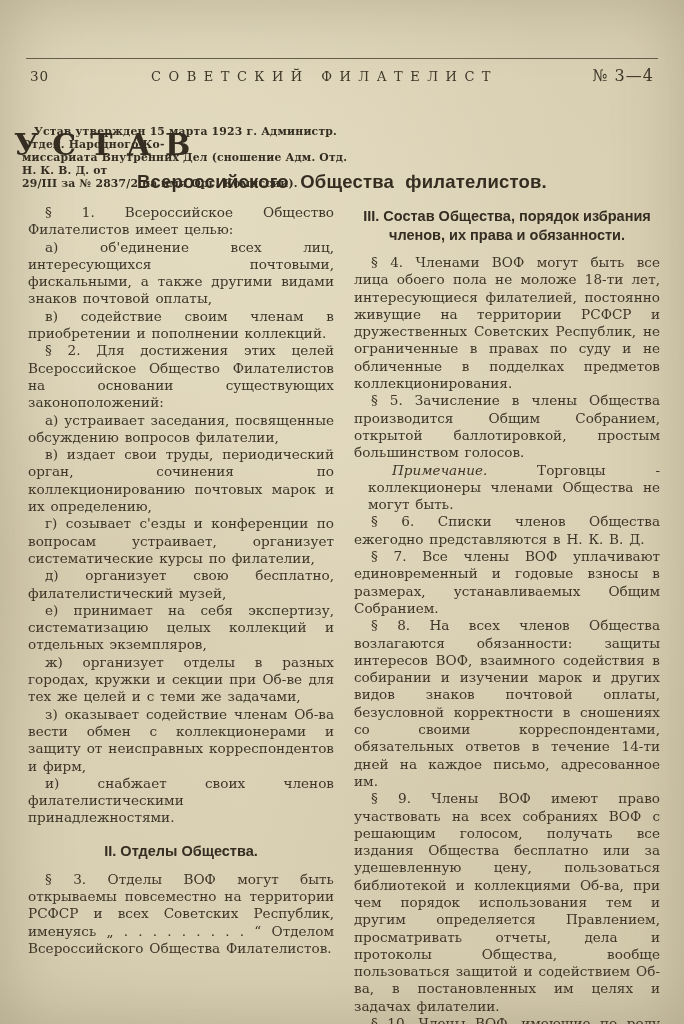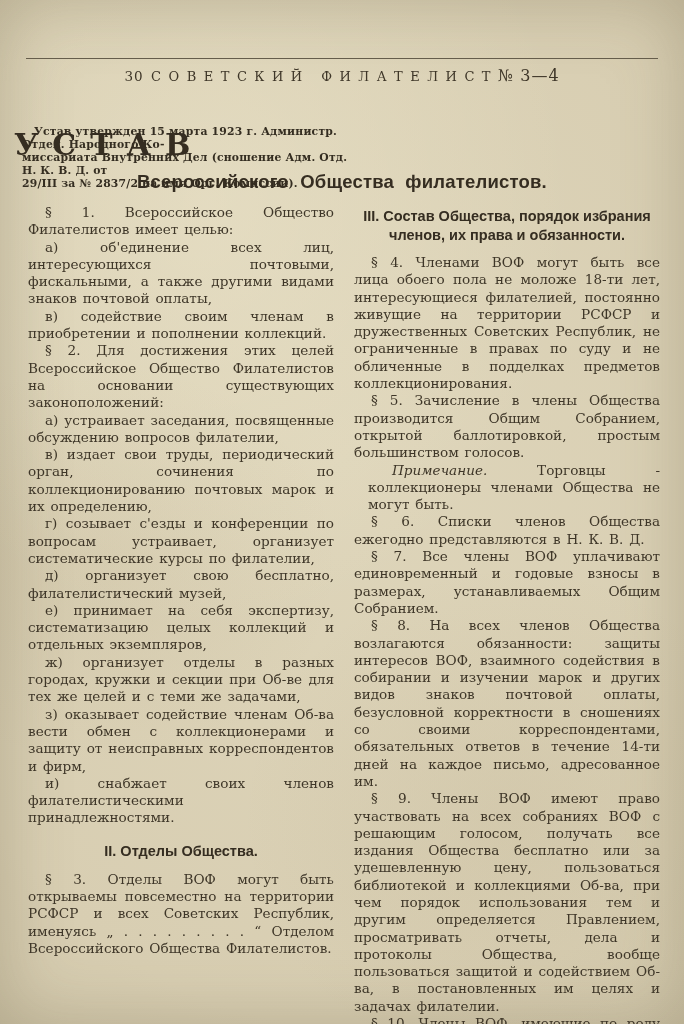--- a/index.html
+++ b/index.html
@@ -13,21 +13,21 @@
     background:
       radial-gradient(90% 70% at 30% 20%, rgba(255,250,225,0.25) 0%, rgba(255,250,225,0) 60%),
       radial-gradient(40% 25% at 75% 80%, rgba(120,100,60,0.07) 0%, rgba(120,100,60,0) 100%),
       radial-gradient(35% 20% at 15% 55%, rgba(120,100,60,0.06) 0%, rgba(120,100,60,0) 100%),
       radial-gradient(120% 100% at 50% 45%, #ded5ba 0%, #d8ceb2 55%, #c8bea1 100%);
     box-shadow: inset 0 0 70px rgba(90, 78, 50, 0.28);
   }
   .header {
     position: absolute;
     top: 38px; left: 30px; right: 30px;
-    display: flex; justify-content: center; align-items: baseline;
+    display: flex; justify-content: space-between; align-items: baseline;
   }
   .page-num { font-size: 13.5px; letter-spacing: 1px; }
   .journal-title { font-size: 13px; letter-spacing: 7.5px; text-indent: 7.5px; white-space: nowrap; margin-top: 31px; }
   .issue-num { font-size: 16px; letter-spacing: 1px; }
   .header-rule {
     position: absolute;
     top: 58px; left: 26px; right: 26px;
     border-top: 1px solid #655d4b;
     height: 0;
   }

